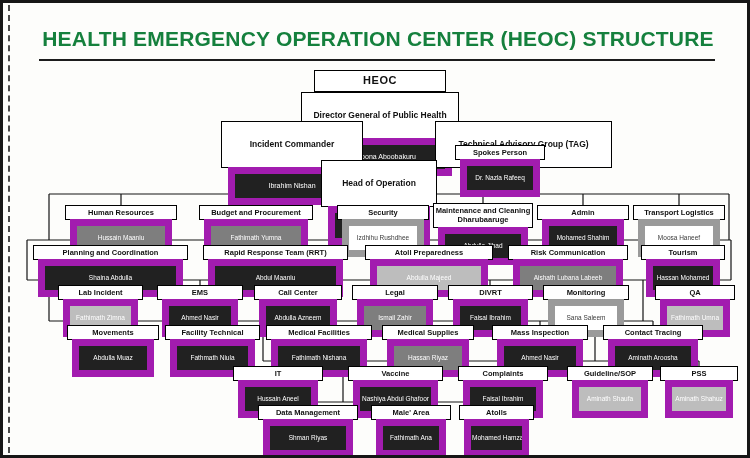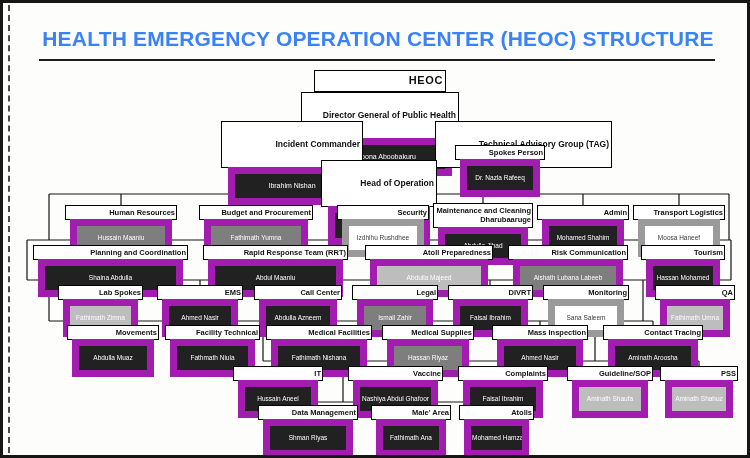--- a/index.html
+++ b/index.html
@@ -1,24 +1,24 @@
 <!DOCTYPE html>
 <html><head>
 <meta charset="utf-8">
 <style>
   *{box-sizing:border-box;margin:0;padding:0}
   html,body{background:#e9e9e9}
   body{font-family:"Liberation Sans",sans-serif}
   .page{position:relative;width:750px;height:458px;background:#fdfdfb;margin:0 auto;border:3px solid #161616;overflow:hidden}
   .binding{position:absolute;left:5px;top:2px;bottom:2px;width:0;border-left:2px dashed #4a4a4a;z-index:3}
-  .main-title{position:absolute;top:24px;left:20px;right:14px;text-align:center;font-weight:bold;font-size:21px;letter-spacing:.2px;color:#3b82f6;z-index:2}
+  .main-title{position:absolute;top:24px;left:20px;right:14px;text-align:center;font-weight:bold;font-size:21px;letter-spacing:.2px;color:#15803d;z-index:2}
   .title-rule{position:absolute;top:56px;left:36px;width:676px;height:0;border-top:2px solid #1c1c1c;z-index:2}
   .wires{position:absolute;left:0;top:0;z-index:1}
   .node{position:absolute;z-index:2}
-  .nt{background:#fff;border:1px solid #000;font-weight:bold;font-size:7.5px;line-height:1.25;text-align:right;padding:2px 1px;color:#101010}
+  .nt{background:#fff;border:1px solid #000;font-weight:bold;font-size:7.5px;line-height:1.25;text-align:center;padding:2px 1px;color:#101010}
   .nn{border:7px solid #a21caf;font-size:6.5px;line-height:1.2;text-align:center;padding:8px 1px;margin:-1px 5px 0;white-space:nowrap;overflow:hidden}
   .tone-black{background:#212121;color:#fff}
   .tone-gray{background:#7e7e7e;color:#fff}
   .tone-lightgray{background:#bdbdbd;color:#fff}
   .tone-white{background:#fff;color:#3a3a3a;border-color:#9a9a9a}
   .big .nt{font-size:8.5px;padding:17px 2px}
   .big .nn{font-size:7px;margin:-1px 7px 0}
   .heoc .nt{font-size:11px;padding:3px 2px;letter-spacing:.6px}
   .head .nn{font-weight:bold;font-size:7.5px}
 </style>
@@ -109,21 +109,21 @@
   <div class="node" style="left:505px;top:242px;width:120px">
     <div class="nt">Risk Communication</div>
     <div class="nn tone-gray">Aishath Lubana Labeeb</div>
   </div>
   <div class="node" style="left:638px;top:242px;width:84px">
     <div class="nt">Tourism</div>
     <div class="nn tone-black">Hassan Mohamed</div>
   </div>
 
   <div class="node" style="left:55px;top:282px;width:85px">
-    <div class="nt">Lab Spokes</div>
+    <div class="nt">Lab Incident</div>
     <div class="nn tone-lightgray">Fathimath Zimna</div>
   </div>
   <div class="node" style="left:154px;top:282px;width:86px">
     <div class="nt">EMS</div>
     <div class="nn tone-black">Ahmed Nasir</div>
   </div>
   <div class="node" style="left:251px;top:282px;width:88px">
     <div class="nt">Call Center</div>
     <div class="nn tone-black">Abdulla Azneem</div>
   </div>

